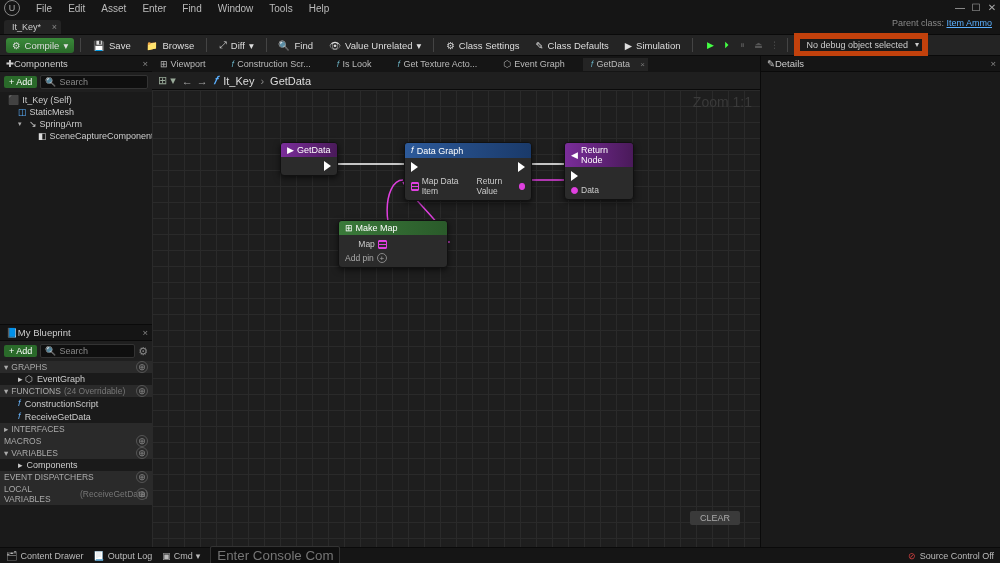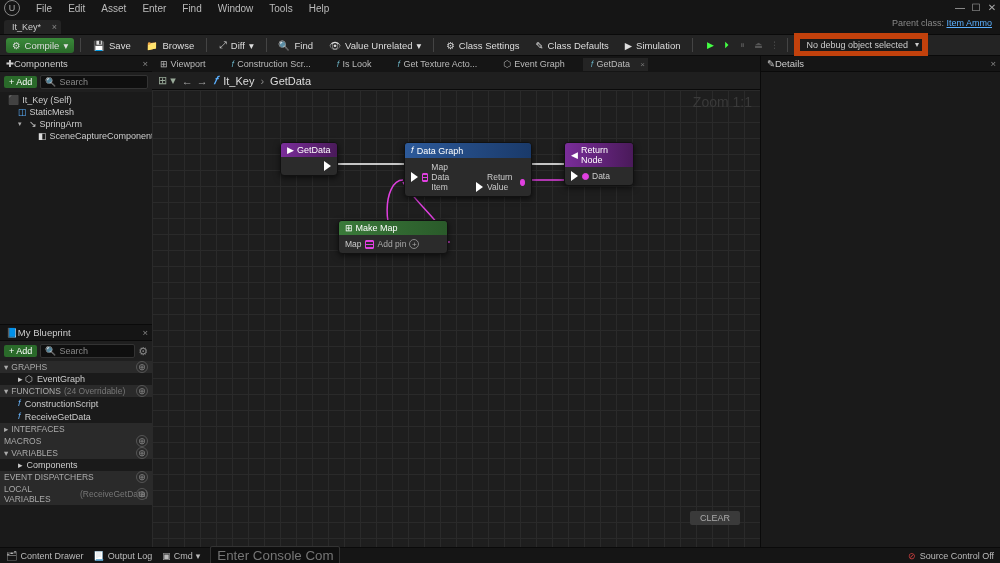--- a/index.html
+++ b/index.html
@@ -57,21 +57,21 @@
 .breadcrumb .sep { color: #888; }
 .graph-canvas { flex: 1; background: #1e1e1e; background-image: linear-gradient(#2a2a2a 1px, transparent 1px), linear-gradient(90deg, #2a2a2a 1px, transparent 1px); background-size: 16px 16px; position: relative; overflow: hidden; }
 .zoom-indicator { position: absolute; right: 8px; top: 4px; font-size: 14px; color: #3a3a3a; font-weight: 500; }
 .watermark { position: absolute; right: 8px; bottom: 30px; font-size: 36px; font-weight: 900; color: #2e2e2e; letter-spacing: 2px; }
 .node { position: absolute; background: #2b2b2b; border: 1px solid #111; border-radius: 4px; box-shadow: 0 2px 6px rgba(0,0,0,0.6); font-size: 9px; }
 .node-hdr { padding: 2px 6px; border-radius: 3px 3px 0 0; font-size: 9px; color: #fff; display: flex; align-items: center; gap: 3px; }
 .node-hdr.purple { background: linear-gradient(90deg, #7a2d9a, #4a1a5a); }
 .node-hdr.blue { background: linear-gradient(90deg, #2d5a9a, #1a3a6a); }
 .node-hdr.green { background: linear-gradient(90deg, #3a7a3a, #2a5a2a); }
 .node-body { padding: 4px 6px; display: flex; justify-content: space-between; gap: 10px; }
-.node-ins, .node-outs { display: flex; flex-direction: row; gap: 4px; }
+.node-ins, .node-outs { display: flex; flex-direction: column; gap: 4px; }
 .node-outs { align-items: flex-end; }
 .pin { display: flex; align-items: center; gap: 3px; color: #ccc; font-size: 8.5px; }
 .pin-exec { width: 0; height: 0; border-left: 7px solid #fff; border-top: 5px solid transparent; border-bottom: 5px solid transparent; }
 .pin-exec.in { border-left-color: #fff; }
 .pin-dot { width: 7px; height: 7px; border-radius: 50%; border: 1px solid; }
 .pin-dot.map { width: 9px; height: 9px; border-radius: 1px; border: 1px solid #e040e0; background: repeating-linear-gradient(0deg, #e040e0 0 1px, transparent 1px 3px); }
 .pin-input { background: #1a1a1a; border: 1px solid #444; padding: 0 3px; font-size: 8px; color: #ccc; border-radius: 2px; min-width: 26px; }
 .add-pin { display: flex; align-items: flex-end; gap: 3px; color: #aaa; font-size: 8.5px; }
 .add-pin .circ { width: 10px; height: 10px; border: 1px solid #888; border-radius: 50%; display: flex; align-items: center; justify-content: center; font-size: 8px; }
 svg.wires { position: absolute; inset: 0; width: 100%; height: 100%; pointer-events: none; }

